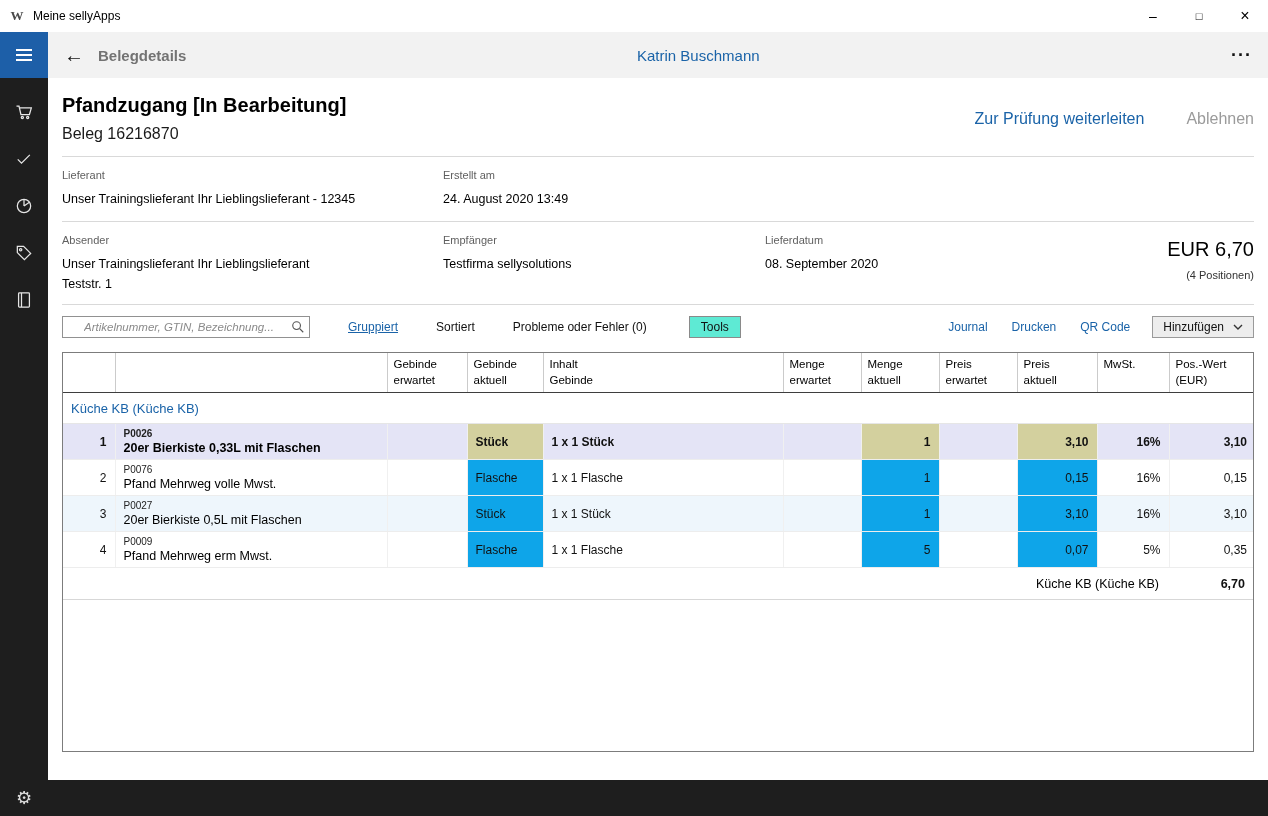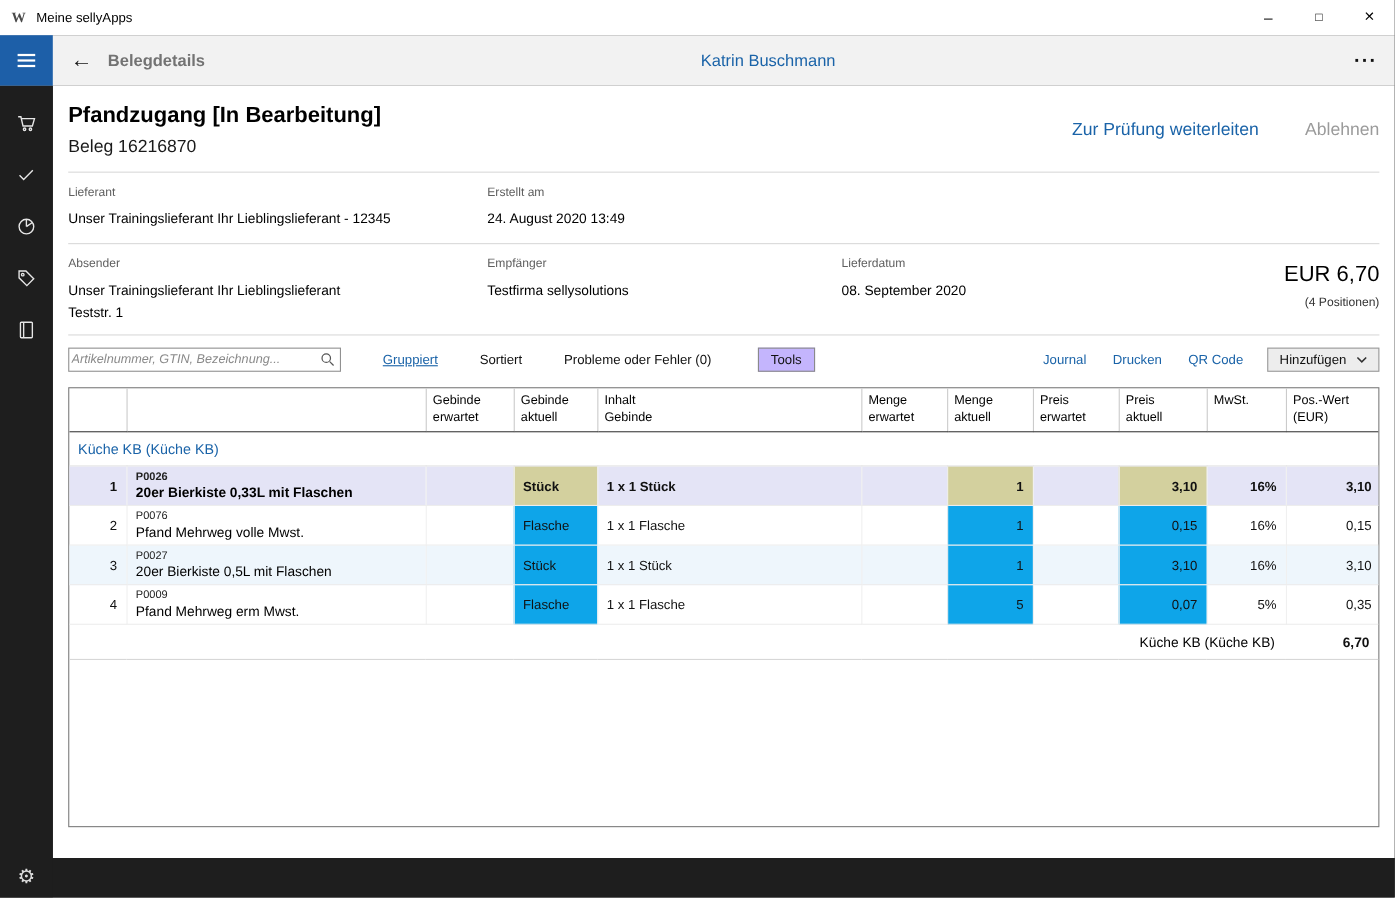--- a/index.html
+++ b/index.html
@@ -56,27 +56,27 @@
   .info-label { font-size: 11px; color: #5f5f5f; }
   .info-value { font-size: 12.5px; color: #000; margin-top: 8px; line-height: 20px; }
   .info-row.second { padding-bottom: 10px; }
   .total-col { width: 230px; text-align: right; }
   .total-amount { font-size: 20px; font-weight: normal; color: #000; margin-top: 4px; }
   .total-pos { font-size: 11px; color: #333; margin-top: 8px; }
 
   
   .toolbar { margin-top: 10px; display: flex; align-items: center; height: 24px; font-size: 12px; }
   .search-wrap { position: relative; width: 248px; }
-  .search-input { width: 248px; height: 22px; border: 1px solid #919191; padding: 2px 24px 2px 2px;
+  .search-input { width: 248px; height: 22px; border: 1px solid #919191; padding: 2px 24px 2px 21px;
                   font-size: 11.5px; font-style: italic; font-family: "Liberation Sans", sans-serif; color: #222; }
   .search-input::placeholder { color: #8a8a8a; font-style: italic; }
   .search-icon { position: absolute; right: 5px; top: 4px; }
   .tb-link { margin-left: 38px; color: #1a63a8; text-decoration: underline; cursor: pointer; }
   .tb-text { margin-left: 38px; color: #111; cursor: pointer; }
-  .tools-btn { margin-left: 42px; border: 1px solid #8a8a8a; background: #c4b5fd; padding: 3px 11px;
+  .tools-btn { margin-left: 42px; border: 1px solid #8a8a8a; background: #5eead4; padding: 3px 11px;
                font-size: 12px; color: #111; cursor: pointer; }
   .toolbar-right { margin-left: auto; display: flex; align-items: center; }
   .right-link { color: #1a63a8; margin-left: 24px; cursor: pointer; }
   .add-btn { margin-left: 22px; border: 1px solid #9a9a9a; background: #ededed; padding: 3px 10px;
              font-size: 12px; color: #111; display: flex; align-items: center; gap: 9px; cursor: pointer; }
 
   
   .table-wrap { margin-top: 13px; border: 1px solid #7c7c7c; height: 400px; background: #fff; overflow: hidden; }
   table { border-collapse: collapse; width: 100%; table-layout: fixed; font-size: 12px; }
   thead th { font-weight: normal; font-size: 11.5px; text-align: left; vertical-align: top;

